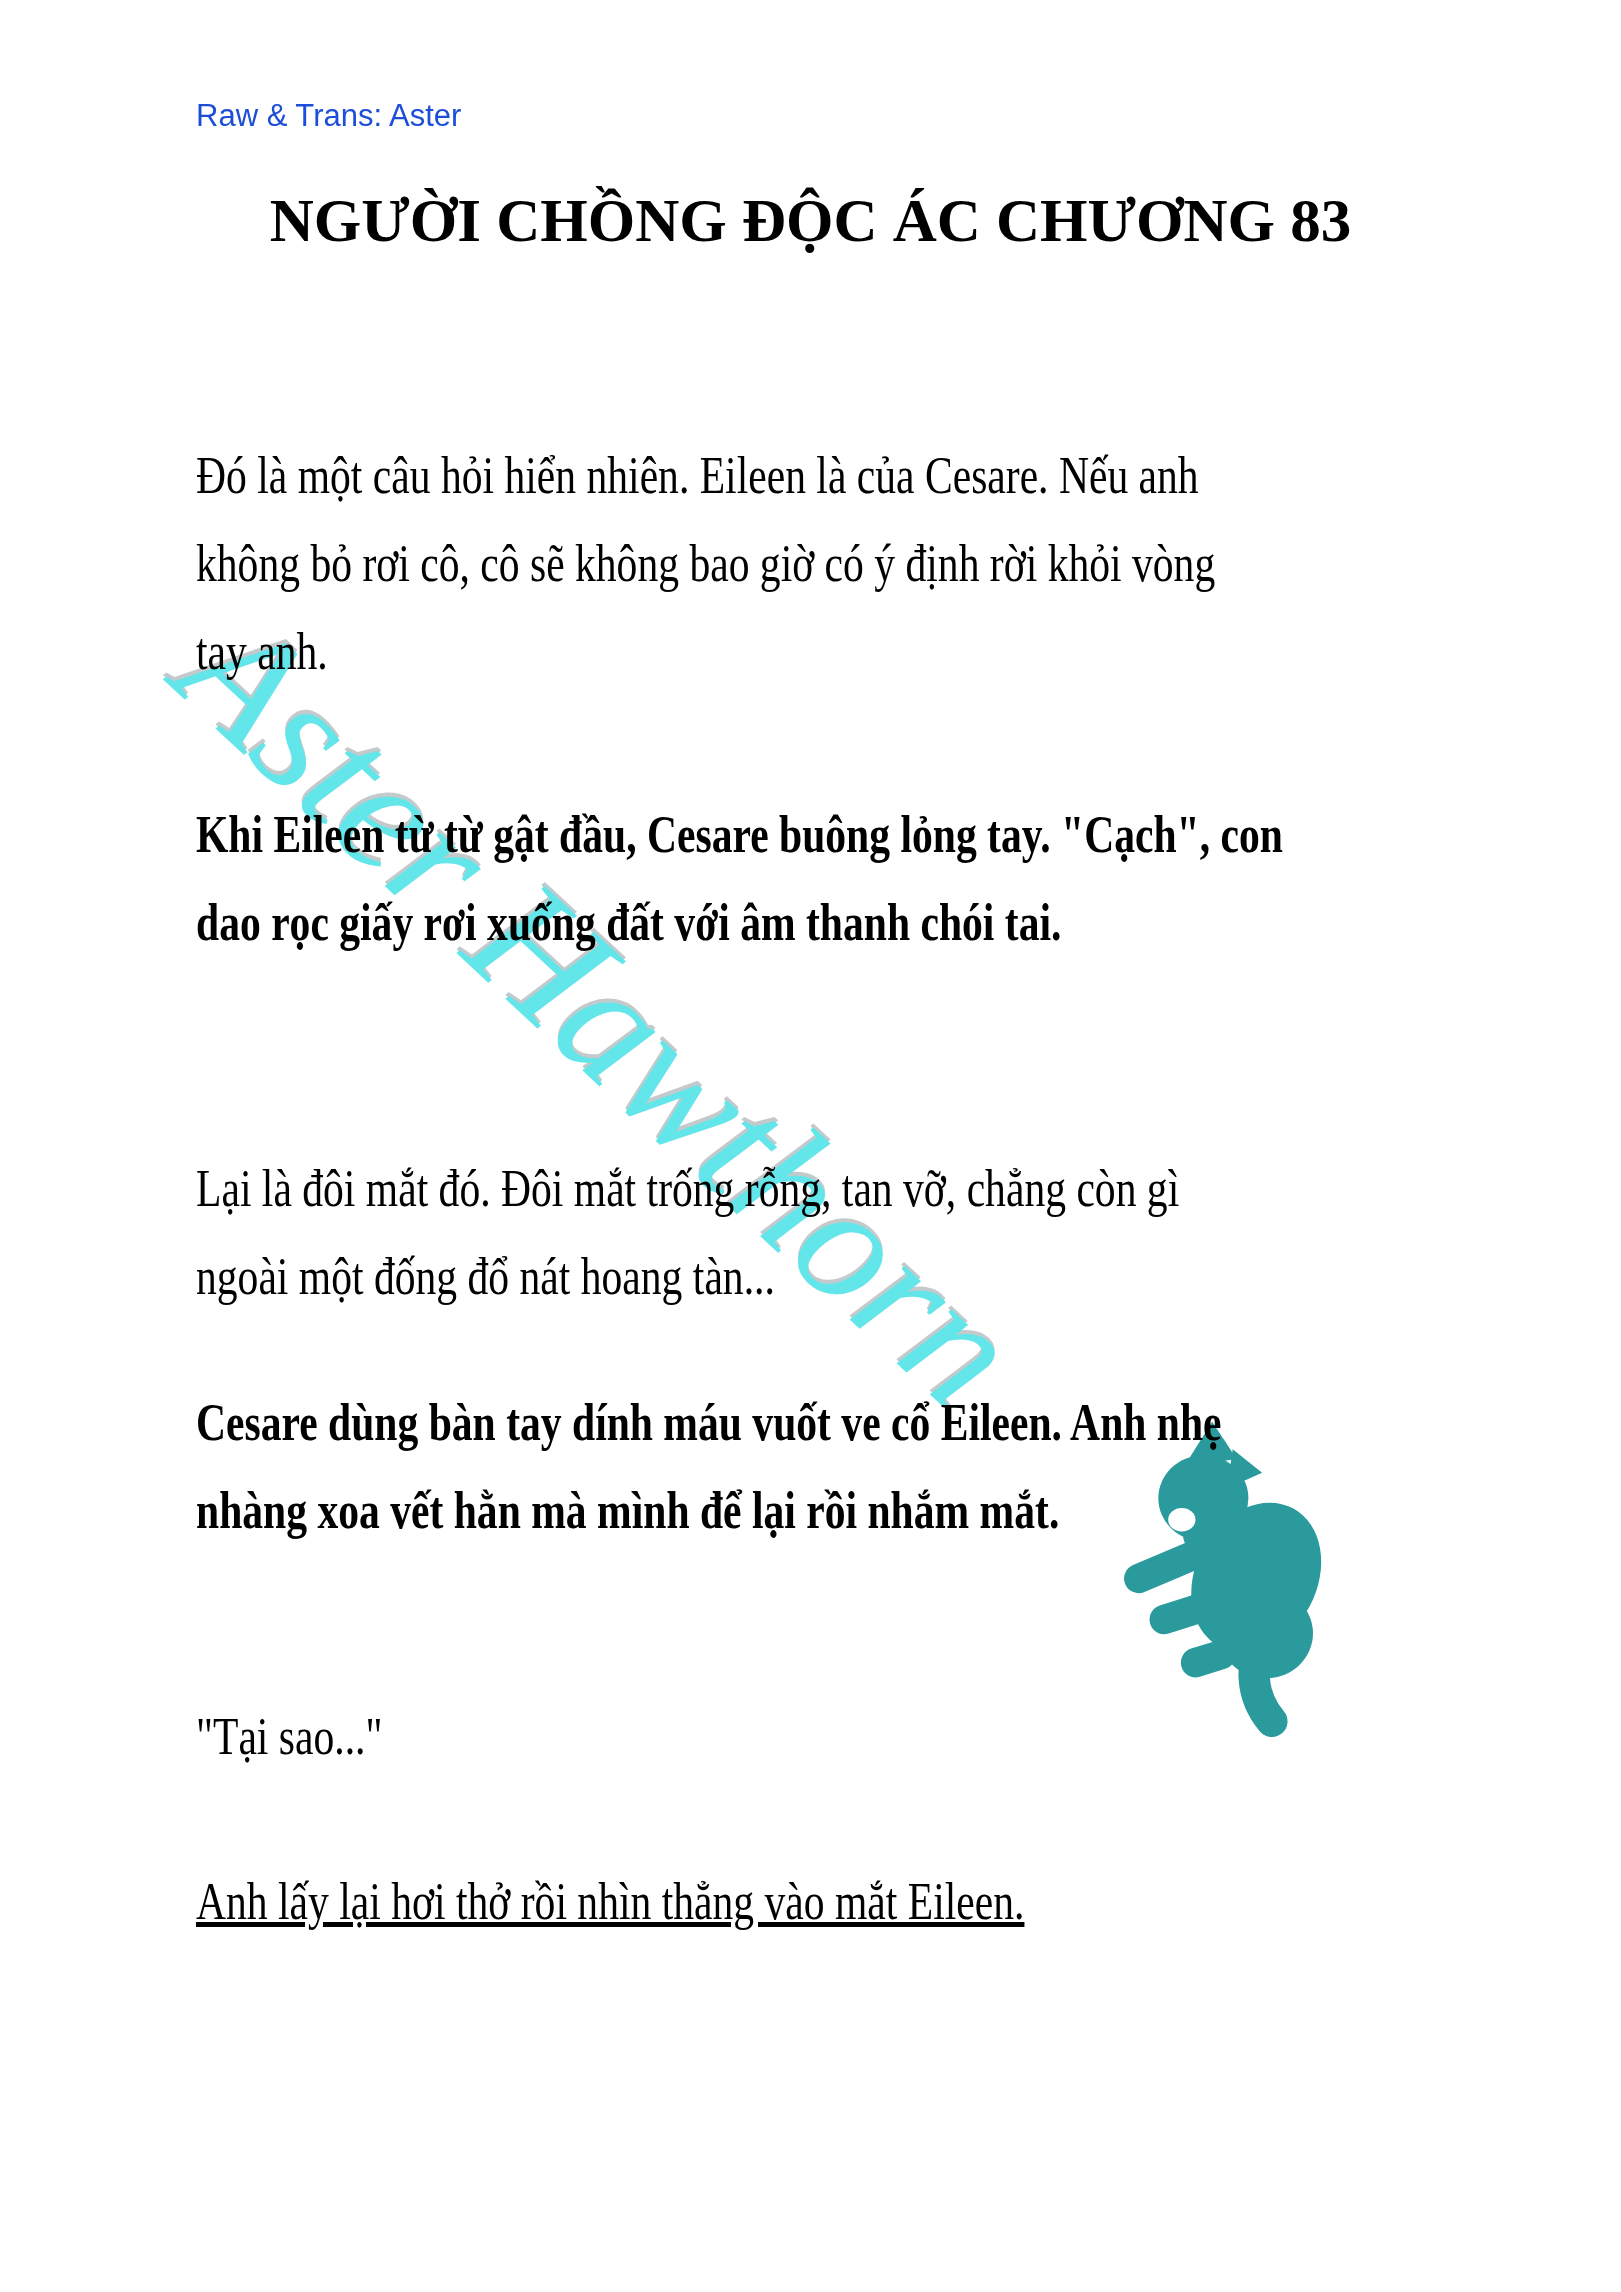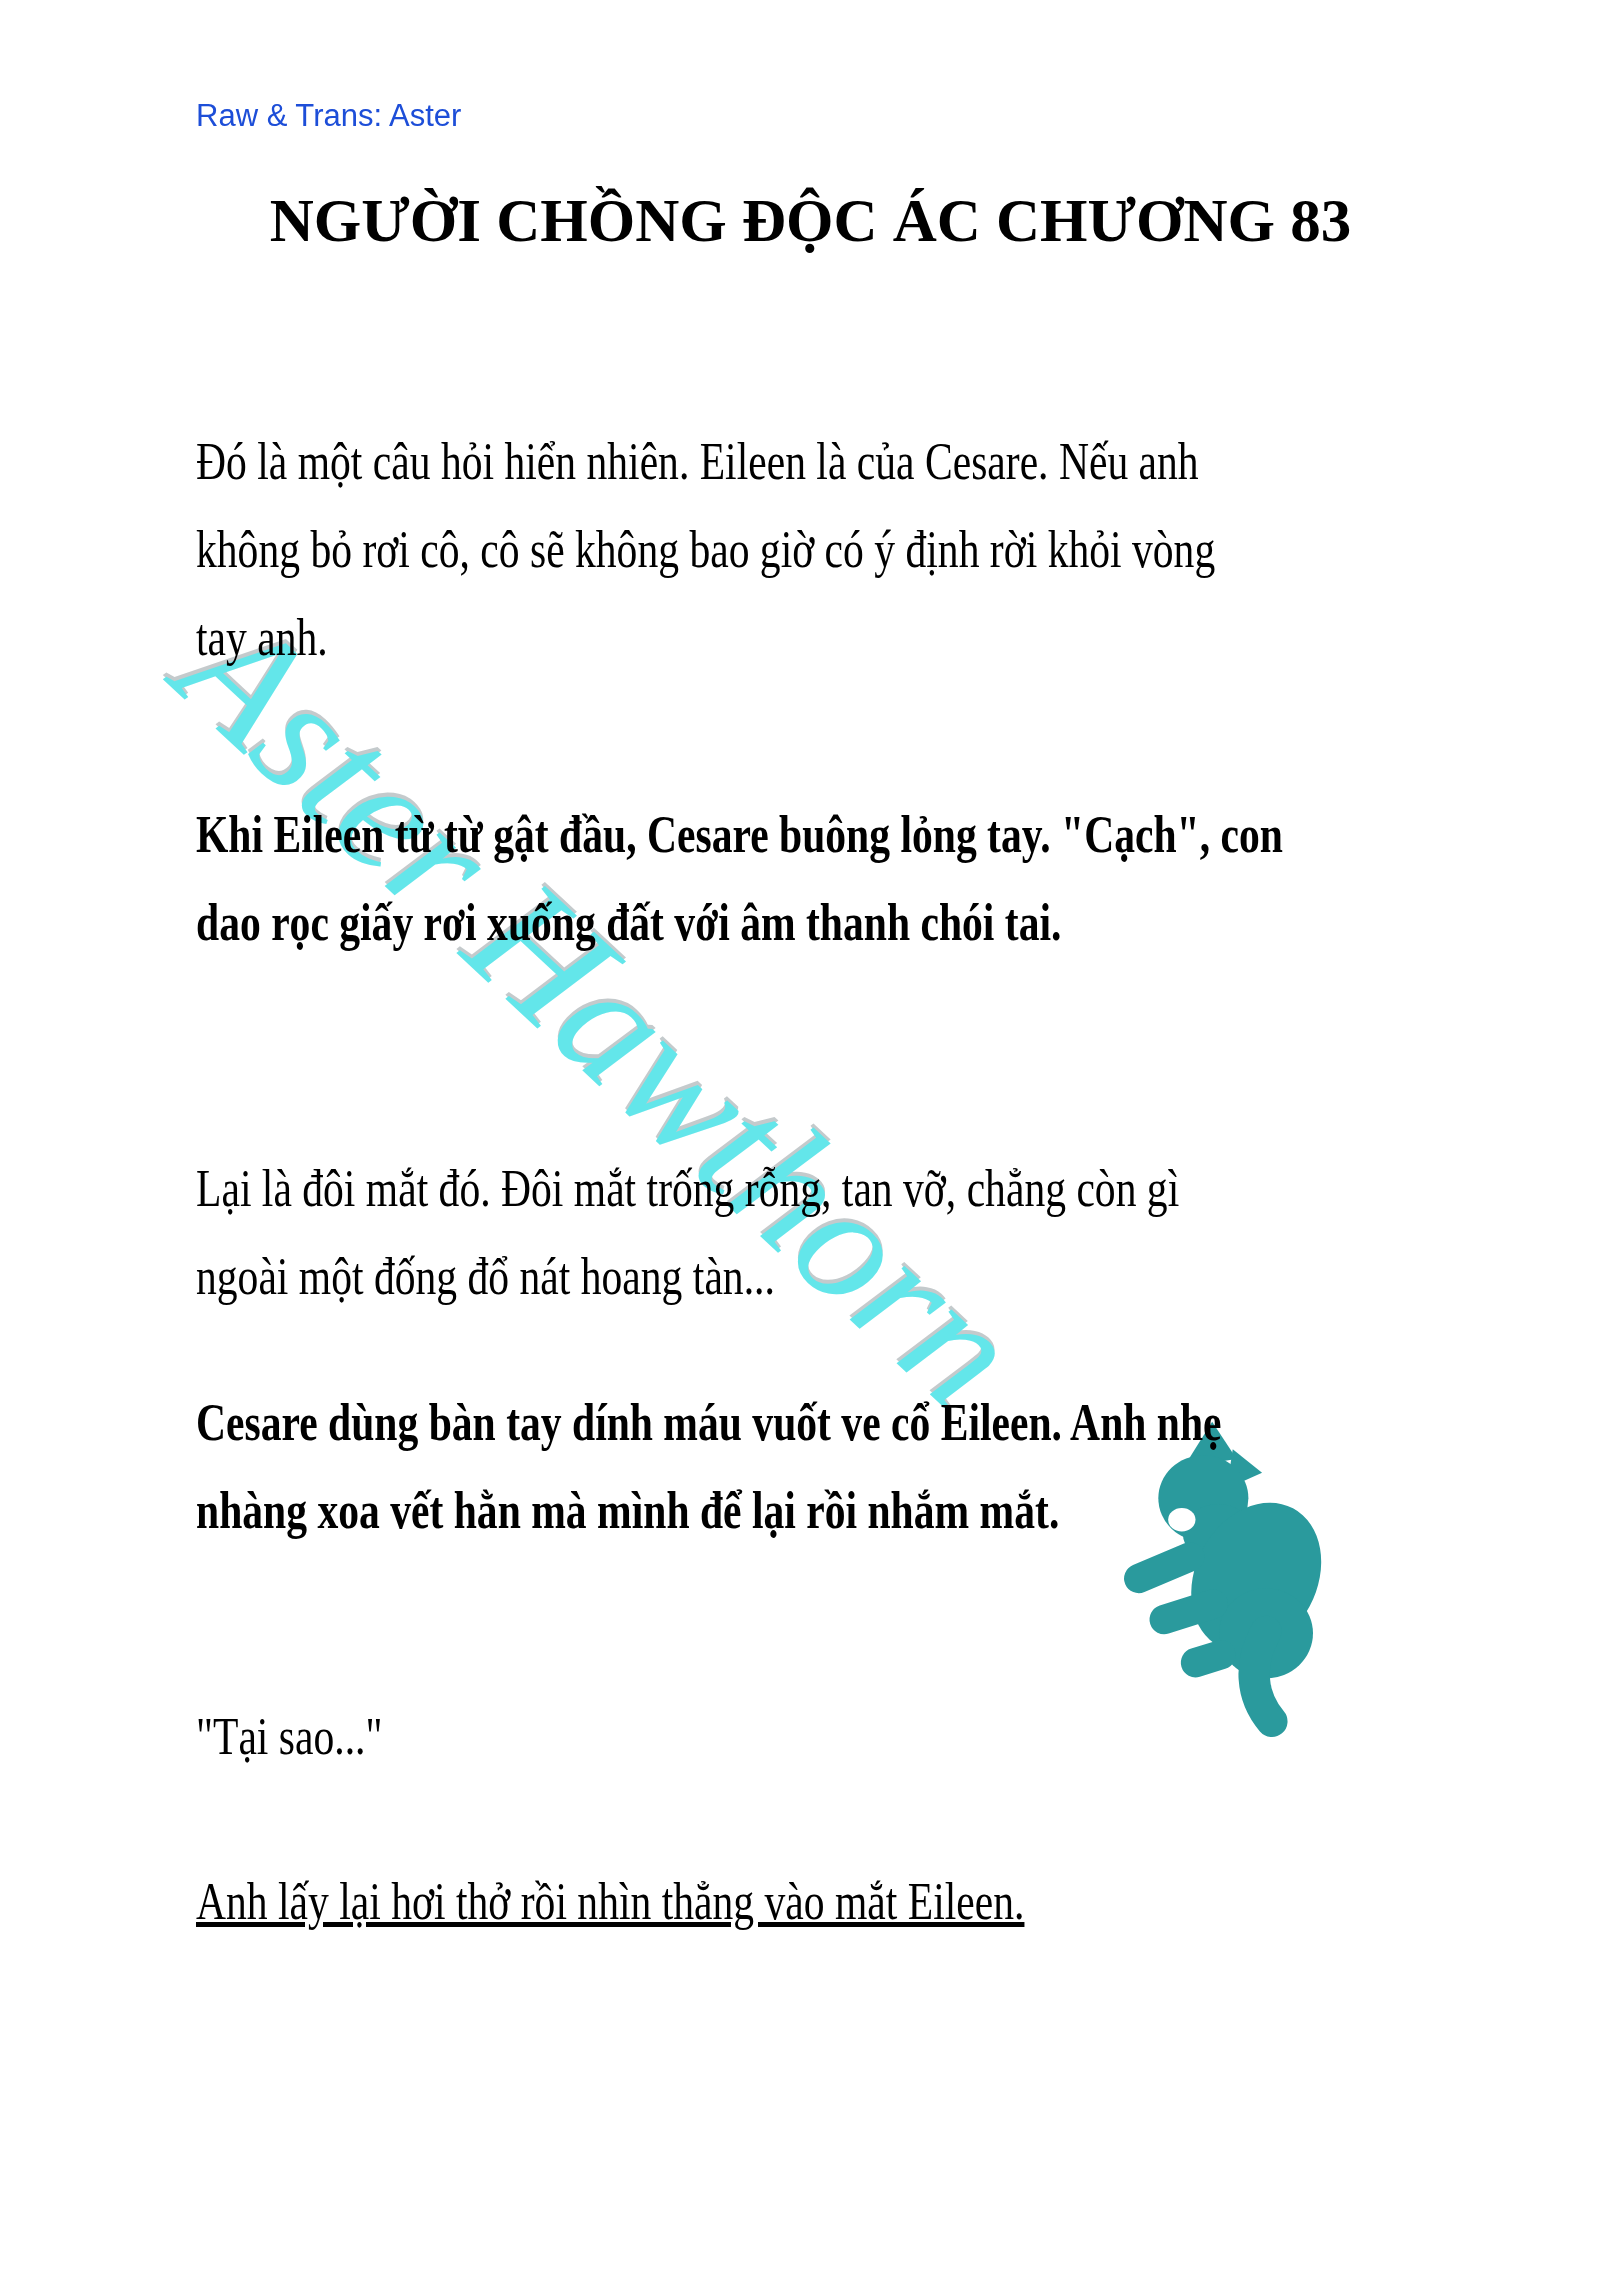--- a/index.html
+++ b/index.html
@@ -100,21 +100,21 @@
     </g>
 
     <ellipse cx="66" cy="106" rx="14" ry="12" fill="#ffffff"></ellipse>
   </svg>
 
   <div class="doc-header">Raw &amp; Trans: Aster</div>
 
   <h1 class="chapter-title">NGƯỜI CHỒNG ĐỘC ÁC CHƯƠNG 83</h1>
 
   <div id="paragraphs">
-      <div class="para" style="top: 418px;">
+      <div class="para" style="top: 432px;">
         <div class="line">Đó là một câu hỏi hiển nhiên. Eileen là của Cesare. Nếu anh</div>
         <div class="line">không bỏ rơi cô, cô sẽ không bao giờ có ý định rời khỏi vòng</div>
         <div class="line">tay anh.</div>
       </div>
       <div class="para" style="top: 791px; font-weight: bold;">
         <div class="line">Khi Eileen từ từ gật đầu, Cesare buông lỏng tay. "Cạch", con</div>
         <div class="line">dao rọc giấy rơi xuống đất với âm thanh chói tai.</div>
       </div>
       <div class="para" style="top: 1145px;">
         <div class="line">Lại là đôi mắt đó. Đôi mắt trống rỗng, tan vỡ, chẳng còn gì</div>

